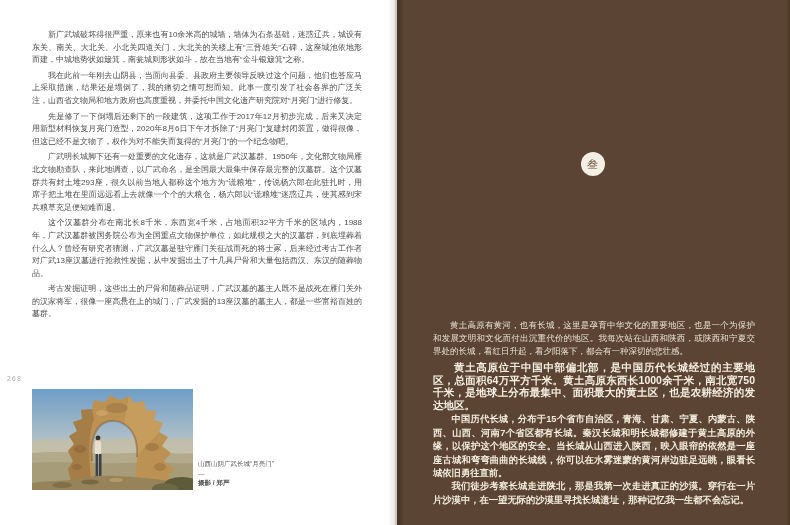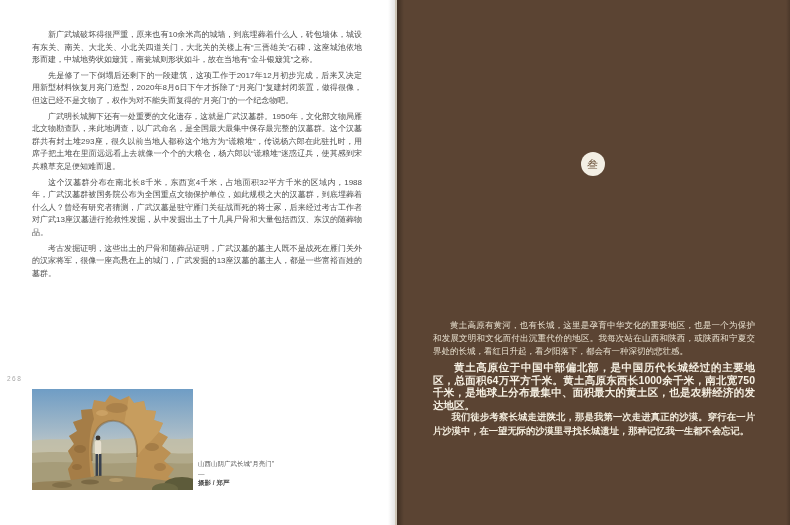--- a/index.html
+++ b/index.html
@@ -43,21 +43,22 @@
   .right-body .rp2{font-size:9.3px;line-height:13.4px;font-weight:bold;color:#f2ebdc;margin-top:2px;}
   .right-body .rp3{font-size:9.3px;line-height:13.4px;font-weight:bold;color:#f2ebdc;margin-top:0;}
 </style>
 </head>
 <body>
 
 <div class="book">
 
   <div class="page-left">
     <div class="left-body">
-      <p>新广武城破坏得很严重，原来也有10余米高的城墙，到底埋葬着什么人，砖包墙体，城设有东关、南关、大北关、小北关四道关门，大北关的关楼上有“三晋雄关”石碑，这座城池依地形而建，中城地势状如簸箕，南瓮城则形状如斗，故在当地有“金斗银簸箕”之称。</p>
+      <p>新广武城破坏得很严重，原来也有10余米高的城墙，墙体为石条基础，迷惑辽兵，城设有东关、南关、大北关、小北关四道关门，大北关的关楼上有“三晋雄关”石碑，这座城池依地形而建，中城地势状如簸箕，南瓮城则形状如斗，故在当地有“金斗银簸箕”之称。</p>
+      <p>我在此前一年刚去山阴县，当面向县委、县政府主要领导反映过这个问题，他们也答应马上采取措施，结果还是塌倒了，我的痛切之情可想而知。此事一度引发了社会各界的广泛关注，山西省文物局和地方政府也高度重视，并委托中国文化遗产研究院对“月亮门”进行修复。</p>
       <p>先是修了一下倒塌后还剩下的一段建筑，这项工作于2017年12月初步完成，后来又决定用新型材料恢复月亮门造型，2020年8月6日下午才拆除了“月亮门”复建封闭装置，做得很像，但这已经不是文物了，权作为对不能失而复得的“月亮门”的一个纪念物吧。</p>
       <p>广武明长城脚下还有一处重要的文化遗存，这就是广武汉墓群。1950年，文化部文物局雁北文物勘查队，来此地调查，以广武命名，是全国最大最集中保存最完整的汉墓群。这个汉墓群共有封土堆293座，很久以前当地人都称这个地方为“谎粮堆”，传说杨六郎在此驻扎时，用席子把土堆在里面远远看上去就像一个个的大粮仓，杨六郎以“谎粮堆”迷惑辽兵，使其感到宋兵粮草充足便知难而退。</p>
       <p>这个汉墓群分布在南北长8千米，东西宽4千米，占地面积32平方千米的区域内，1988年，广武汉墓群被国务院公布为全国重点文物保护单位，如此规模之大的汉墓群，到底埋葬着什么人？曾经有研究者猜测，广武汉墓是驻守雁门关征战而死的将士冢，后来经过考古工作者对广武13座汉墓进行抢救性发掘，从中发掘出土了十几具尸骨和大量包括西汉、东汉的随葬物品。</p>
       <p>考古发掘证明，这些出土的尸骨和随葬品证明，广武汉墓的墓主人既不是战死在雁门关外的汉家将军，很像一座高悬在上的城门，广武发掘的13座汉墓的墓主人，都是一些富裕百姓的墓群。</p>
     </div>
 
     <div class="page-number">268</div>
 
     <div class="photo-frame">
       <svg width="161" height="101" viewBox="0 0 161 101" xmlns="http://www.w3.org/2000/svg">
@@ -126,19 +127,20 @@
   <div class="page-right">
     <div class="spine-edge"></div>
     <div class="spine-shadow"></div>
 
     <div class="chapter-badge">叁</div>
 
 
     <div class="right-body">
       <p class="rp0">黄土高原有黄河，也有长城，这里是孕育中华文化的重要地区，也是一个为保护和发展文明和文化而付出沉重代价的地区。我每次站在山西和陕西，或陕西和宁夏交界处的长城，看红日升起，看夕阳落下，都会有一种深切的悲壮感。</p>
       <p class="rp1">黄土高原位于中国中部偏北部，是中国历代长城经过的主要地区，总面积64万平方千米。黄土高原东西长1000余千米，南北宽750千米，是地球上分布最集中、面积最大的黄土区，也是农耕经济的发达地区。</p>
+      <p class="rp2">中国历代长城，分布于15个省市自治区，青海、甘肃、宁夏、内蒙古、陕西、山西、河南7个省区都有长城。秦汉长城和明长城都修建于黄土高原的外缘，以保护这个地区的安全。当长城从山西进入陕西，映入眼帘的依然是一座座古城和弯弯曲曲的长城线，你可以在水雾迷蒙的黄河岸边驻足远眺，眼看长城依旧勇往直前。</p>
       <p class="rp3">我们徒步考察长城走进陕北，那是我第一次走进真正的沙漠。穿行在一片片沙漠中，在一望无际的沙漠里寻找长城遗址，那种记忆我一生都不会忘记。</p>
     </div>
 
     <div class="outer-edge"></div>
   </div>
 
 </div>
 
 </body></html>

